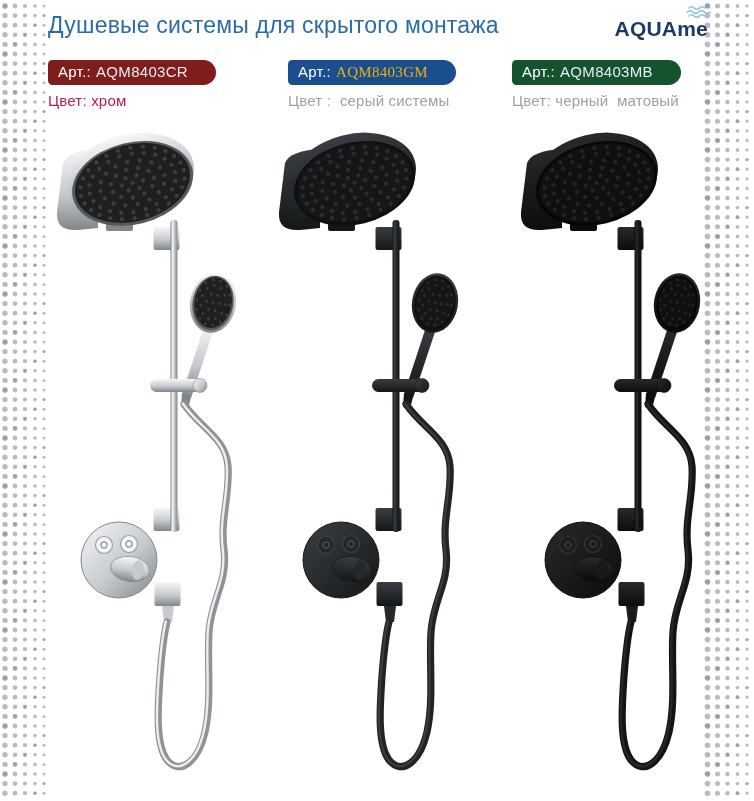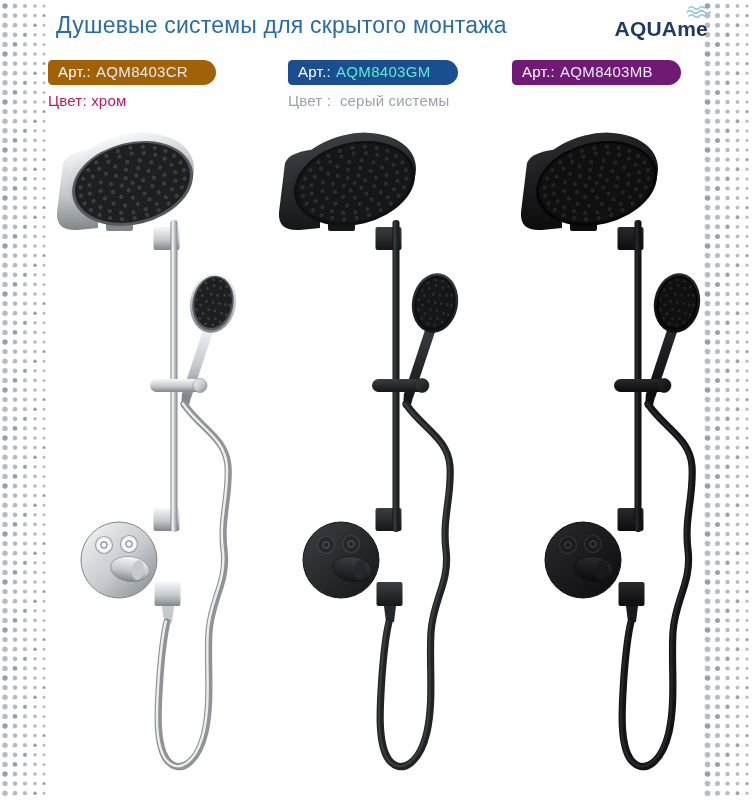--- a/index.html
+++ b/index.html
@@ -2,21 +2,21 @@
 <html><head>
 <meta charset="utf-8">
 <style>
   html,body{margin:0;padding:0;background:#ffffff;}
   .page{
     position:relative;width:754px;height:801px;background:#ffffff;overflow:hidden;
     font-family:"Liberation Sans", sans-serif;
   }
   .dots{position:absolute;left:0;top:0;width:754px;height:801px;}
   .title{
-    position:absolute;left:56px;top:12px;font-size:23px;font-weight:500;
+    position:absolute;left:48px;top:12px;font-size:23px;font-weight:500;
     letter-spacing:.2px;margin:0;
   }
   .logo{position:absolute;top:17px;right:46px;height:26px;}
   .logo-text{font-size:21px;font-weight:bold;letter-spacing:.2px;margin-top:44px;}
   .wave{position:absolute;top:-12px;right:-3px;width:27px;height:13px;}
   .prod-head{position:absolute;top:60px;}
   .badge{
     display:inline-block;color:#ffffff;font-size:15px;line-height:18px;
     padding:3px 28px 4px 10px;border-radius:5px 14px 14px 5px;letter-spacing:.3px;
     white-space:nowrap;
@@ -868,31 +868,32 @@
   <div class="logo">
     <svg class="wave" viewBox="0 0 27 13">
       <path d="M5,3 q2.6,-2.6 5.2,0 t5.2,0 t5.2,0" fill="none" stroke="#8cc0e2" stroke-width="1.5" stroke-linecap="round"></path>
       <path d="M3,7 q2.9,-2.8 5.8,0 t5.8,0 t5.8,0 t5.8,0" fill="none" stroke="#8cc0e2" stroke-width="1.5" stroke-linecap="round"></path>
       <path d="M5,11 q2.6,-2.6 5.2,0 t5.2,0 t5.2,0" fill="none" stroke="#8cc0e2" stroke-width="1.5" stroke-linecap="round"></path>
     </svg>
     <span class="logo-text" style="color: rgb(29, 58, 102);">AQUAme</span>
   </div>
 
   <div class="prod-head" style="left:48px">
-    <div class="badge" style="background: #a16207; color: rgb(255, 255, 255);"><span>Арт.:</span><span class="code" style="color: rgb(230, 236, 244);">AQM8403CR</span></div>
+    <div class="badge" style="background: #7f1d1d; color: rgb(255, 255, 255);"><span>Арт.:</span><span class="code" style="color: rgb(230, 236, 244);">AQM8403CR</span></div>
     <div class="color-label" style="color: #be185d;">Цвет: хром</div>
   </div>
 
   <div class="prod-head" style="left:288px">
-    <div class="badge" style="background: rgb(27, 78, 142); color: rgb(255, 255, 255);"><span>Арт.:</span><span class="code" style="color: #5eead4;">AQM8403GM</span></div>
+    <div class="badge" style="background: rgb(27, 78, 142); color: rgb(255, 255, 255);"><span>Арт.:</span><span class="code" style="color: #eab308; font-family: Liberation Serif, serif;">AQM8403GM</span></div>
     <div class="color-label" style="color: rgb(155, 161, 171);">Цвет :  серый системы</div>
   </div>
 
   <div class="prod-head" style="left:512px">
-    <div class="badge" style="background: #701a75; color: rgb(255, 255, 255); text-align: right;"><span>Арт.:</span><span class="code" style="color: rgb(230, 236, 244);">AQM8403MB</span></div>
+    <div class="badge" style="background: #14532d; color: rgb(255, 255, 255); text-align: right;"><span>Арт.:</span><span class="code" style="color: rgb(230, 236, 244);">AQM8403MB</span></div>
+    <div class="color-label" style="color: rgb(155, 161, 171);">Цвет: черный  матовый</div>
   </div>
 
   <div class="product" style="left:40px"><svg viewBox="40 130 240 671" width="240" height="671">
         <defs>
           <linearGradient id="gBar0" x1="0" y1="0" x2="1" y2="0">
             <stop offset="0" stop-color="#81868b"></stop>
             <stop offset="30%" stop-color="#f6f7f8"></stop>
             <stop offset="55%" stop-color="#c6cace"></stop>
             <stop offset="100%" stop-color="#81868b"></stop>
           </linearGradient>

